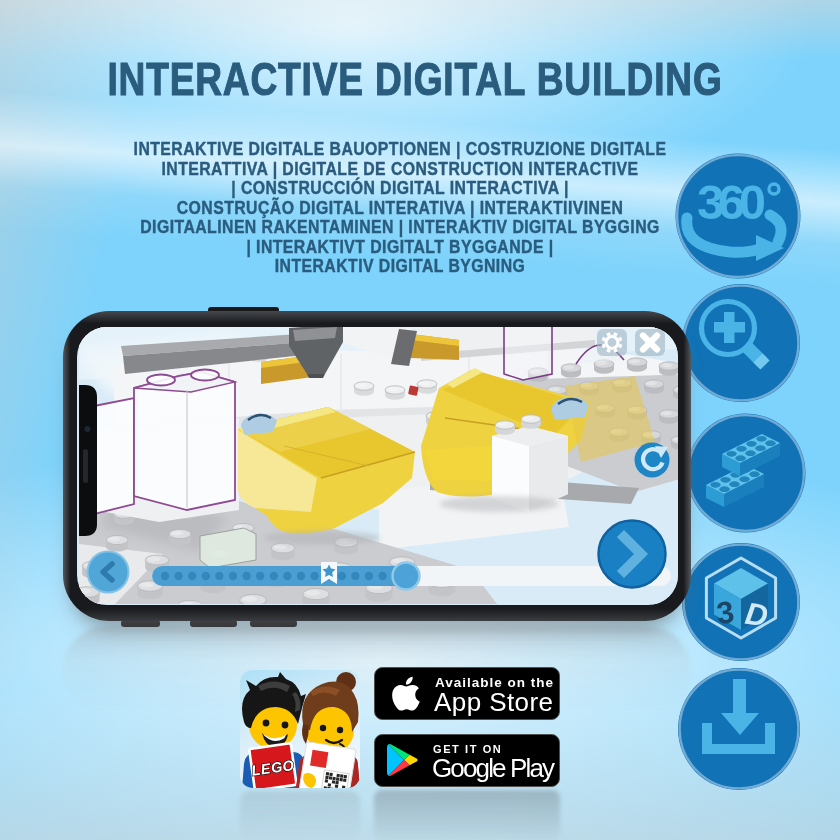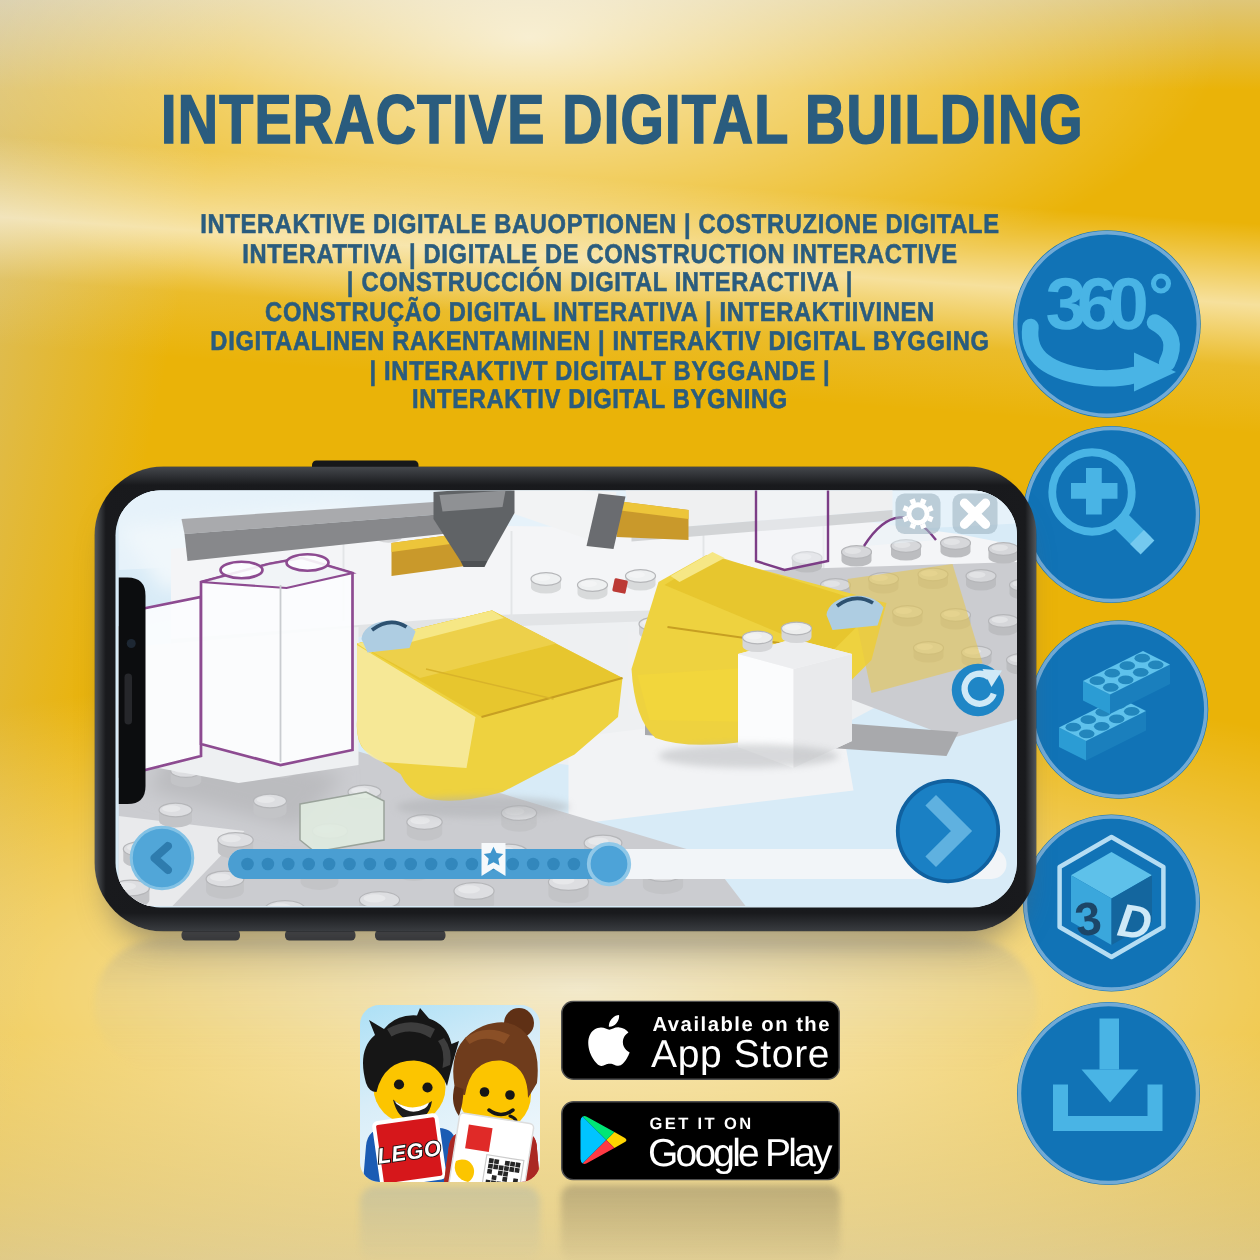--- a/index.html
+++ b/index.html
@@ -1,17 +1,17 @@
 <!DOCTYPE html>
 <html><head>
 <meta charset="utf-8">
 <style>
   html,body{margin:0;padding:0;}
   body{width:840px;height:840px;overflow:hidden;font-family:"Liberation Sans",sans-serif;}
-  .page{position:absolute;left:0;top:0;width:840px;height:840px;background:#eab308;overflow:hidden;}
+  .page{position:absolute;left:0;top:0;width:840px;height:840px;background:#7dd3fc;overflow:hidden;}
   .abs{position:absolute;}
   .bg1{left:0;top:0;width:840px;height:840px;
     background:
       radial-gradient(55% 22% at 42% 3%, rgba(255,255,255,0.75) 0%, rgba(255,255,255,0) 100%),
       linear-gradient(102deg, rgba(203,203,202,0.5) 0%, rgba(232,232,231,0) 16%),
       linear-gradient(180deg, rgba(214,214,213,0.55) 0px, rgba(232,232,231,0.0) 60px),
       radial-gradient(90% 26% at 46% 78.5%, rgba(255,255,255,0.8) 0%, rgba(255,255,255,0) 100%),
       linear-gradient(180deg, rgba(226,226,225,0) 82%, rgba(216,216,215,0.6) 100%);
   }
   .streak{left:0;top:60px;width:840px;height:260px;

